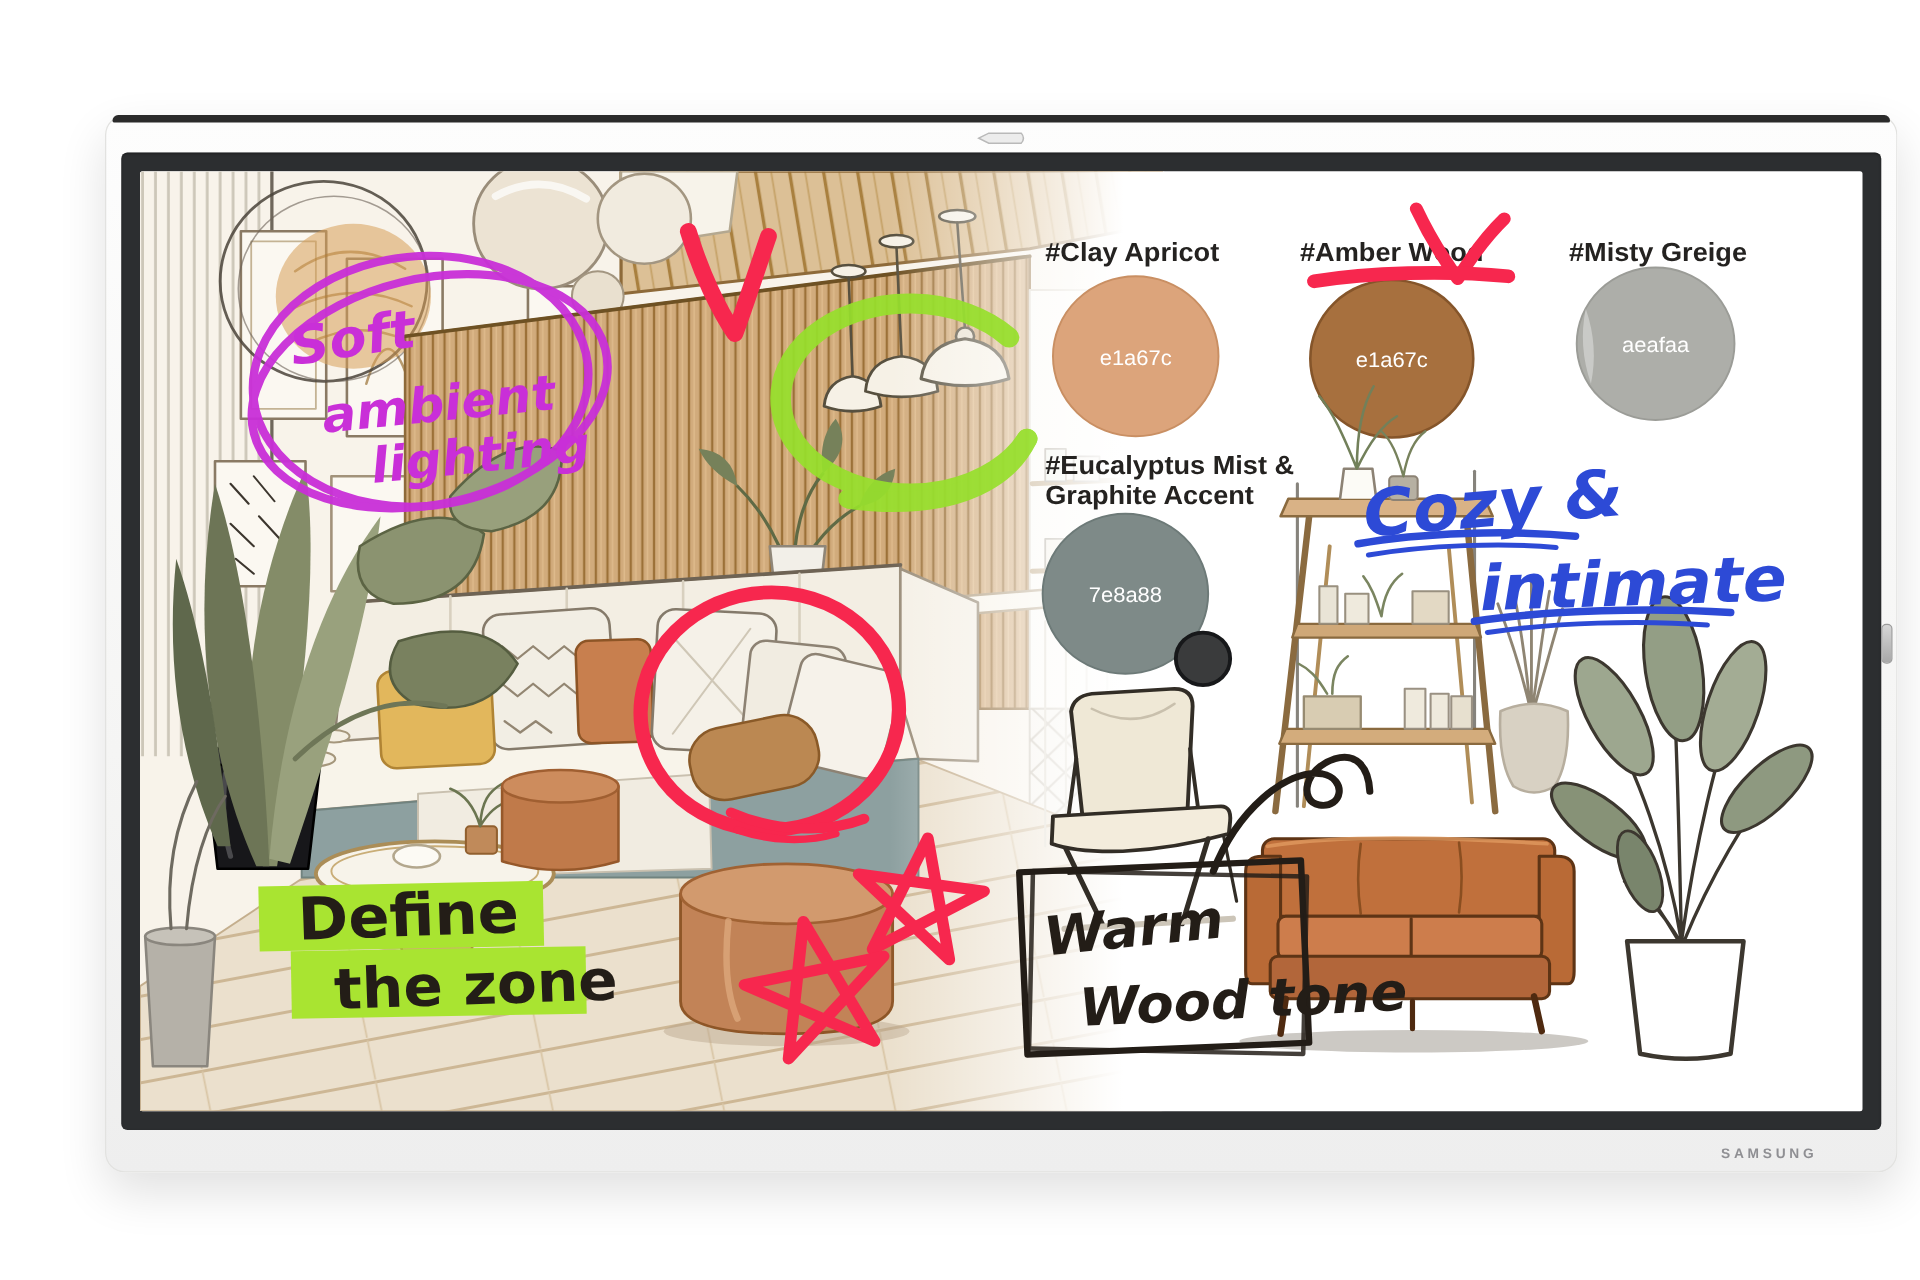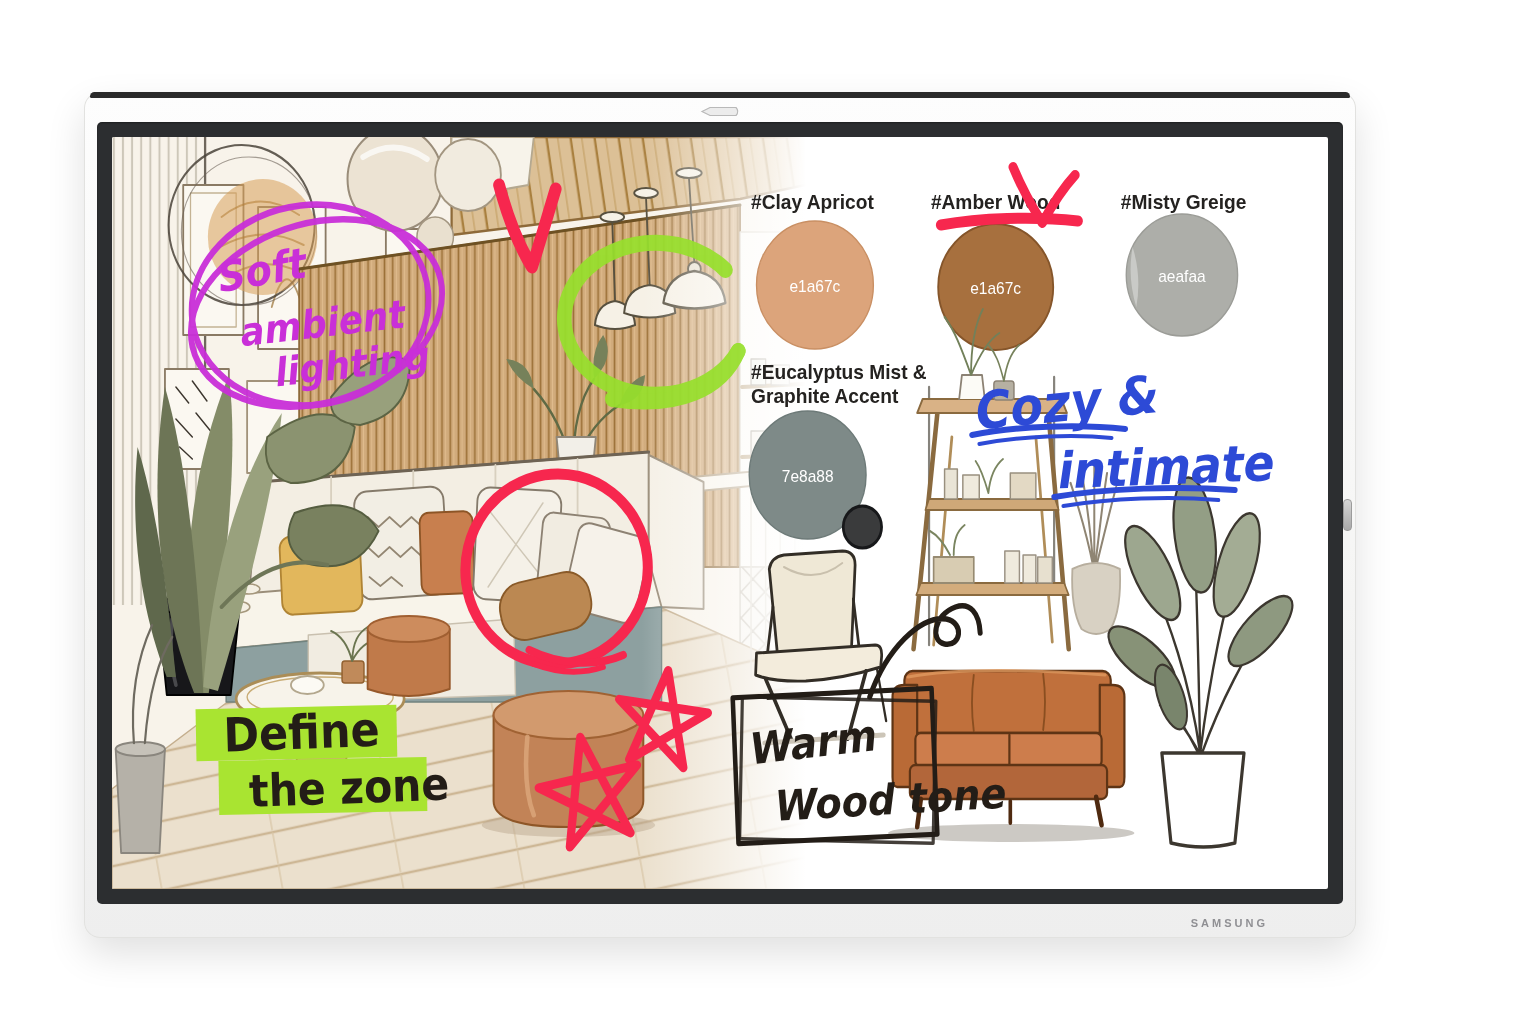--- a/index.html
+++ b/index.html
@@ -1,28 +1,28 @@
 <!DOCTYPE html>
 <html><head>
 <meta charset="utf-8">
 <style>
   html,body{margin:0;padding:0;background:#ffffff;}
   .page{position:relative;width:1536px;height:1024px;background:#ffffff;overflow:hidden;
         font-family:"Liberation Sans",sans-serif;}
-  .device{position:absolute;left:84px;top:92px;width:1272px;height:846px;
+  .device{position:absolute;left:84px;top:92px;width:1422px;height:846px;
           background:linear-gradient(180deg,#fdfdfd 0%,#f5f5f4 60%,#eeeeee 100%);
-          border-radius:16px;box-shadow:0 16px 38px rgba(0,0,0,.12),0 0 0 1px #e2e2e0 inset;}
+          border-radius:16px;box-shadow:0 16px 38px rgba(0,0,0,.12),0 0 0 1px #e2e2e0 inset;padding-left:12px;}
   .device-topedge{position:absolute;left:6px;right:6px;top:0;height:6px;background:#2b2b2b;
           border-radius:6px 6px 2px 2px;}
   .frame{position:absolute;left:13px;right:13px;top:30px;bottom:34px;background:#2c2e30;
           border-radius:5px;box-shadow:0 1px 2px rgba(0,0,0,.35) inset;}
   .screen{position:absolute;left:15px;right:15px;top:15px;bottom:15px;background:#ffffff;
           overflow:hidden;border-radius:2px;}
   .screen svg{display:block;width:100%;height:100%;}
-  .brand{position:absolute;bottom:9px;right:88px;font-size:11px;font-weight:bold;
+  .brand{position:absolute;bottom:9px;right:64px;font-size:11px;font-weight:bold;
          letter-spacing:3px;color:#8f8f93;font-family:"Liberation Sans",sans-serif;}
   .pen-tray{position:absolute;top:11px;left:50%;transform:translateX(-50%);width:42px;height:11px;}
   .side-button{position:absolute;right:4px;top:50%;transform:translateY(-50%);width:7px;height:30px;
          border-radius:4px;background:linear-gradient(180deg,#d6d6d6,#a8a8a8);border:1px solid #9b9b9b;}
   
   .sw-label{font-family:"Liberation Sans",sans-serif;font-weight:700;font-size:21px;fill:#242220;}
   .sw-hex{font-family:"Liberation Sans",sans-serif;font-size:17px;fill:#ffffff;text-anchor:middle;}
   .hand{font-family:"DejaVu Sans",sans-serif;font-style:italic;font-weight:700;}
   .marker{font-family:"DejaVu Sans",sans-serif;font-weight:700;}
   .sketch{stroke-linecap:round;stroke-linejoin:round;}

